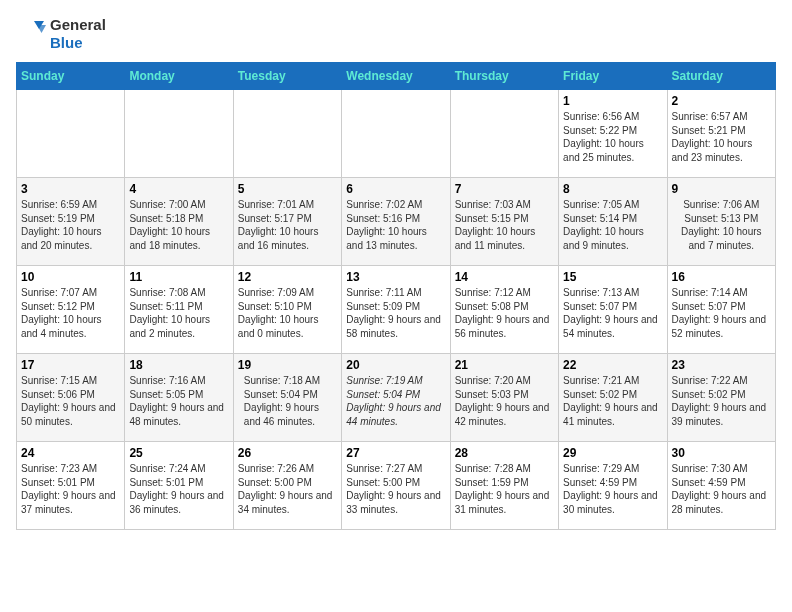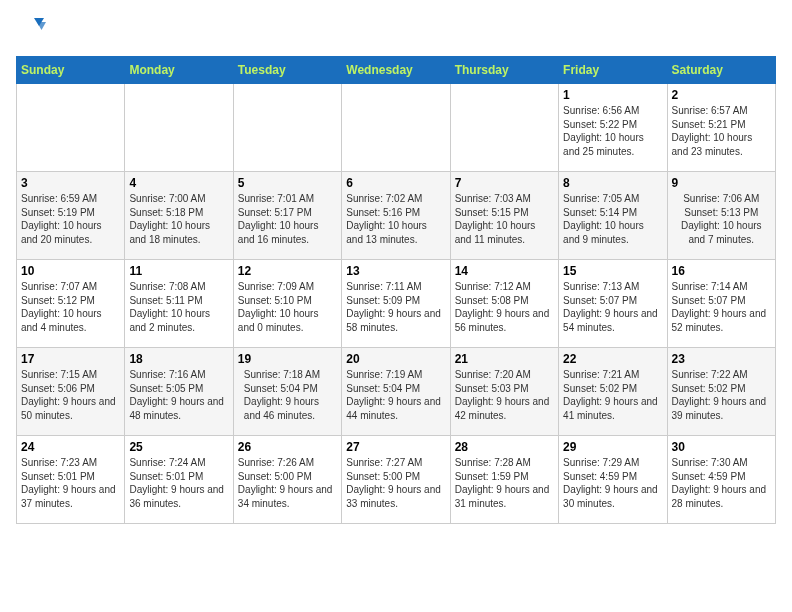--- a/index.html
+++ b/index.html
@@ -31,21 +31,21 @@
       font-size: 14px;
       color: #555;
     }
     .calendar {
       width: 100%;
       border-collapse: collapse;
       font-size: 11px;
     }
     .calendar thead th {
       background: #1a6ebd;
-      color: #bef264;
+      color: #5eead4;
       padding: 6px 4px;
       text-align: left;
       font-size: 12px;
       font-weight: bold;
       border: 1px solid #1a6ebd;
     }
     .calendar tbody td {
       border: 1px solid #ccc;
       vertical-align: top;
       padding: 4px;
@@ -73,20 +73,24 @@
 <body>
 
 <div class="header">
   <div class="logo">
   <div style="display:flex;flex-direction:column;align-items:flex-start;">
     <div style="display:flex;align-items:center;gap:4px;">
       <svg width="30" height="30" viewBox="0 0 30 30">
         <polygon points="18,2 28,2 23,10" fill="#1a6ebd"></polygon>
         <polygon points="21,6 30,6 25.5,14" fill="#1a6ebd" opacity="0.7"></polygon>
       </svg>
+      <div>
+        <div style="font-size:15px;font-weight:bold;color:#333;line-height:1.2">General</div>
+        <div style="font-size:15px;font-weight:bold;color:#1a6ebd;line-height:1.2">Blue</div>
+      </div>
     </div>
   </div>
 </div>
   <div class="title-block">
     <div class="month-title"></div>
     <div class="location"></div>
   </div>
 </div>
 
 <table class="calendar">
@@ -223,21 +227,21 @@
 Daylight: 9 hours and 48 minutes.</div>
         </td>
         <td>
           <span class="day-num">19</span>
           <div class="day-info" style="white-space: pre-line; margin-left: 6px;">Sunrise: 7:18 AM
 Sunset: 5:04 PM
 Daylight: 9 hours and 46 minutes.</div>
         </td>
         <td>
           <span class="day-num">20</span>
-          <div class="day-info" style="white-space: pre-line;">Sunrise: 7:19 AM
+          <div class="day-info" style="white-space: pre-line; font-style: italic;">Sunrise: 7:19 AM
 Sunset: 5:04 PM
 Daylight: 9 hours and 44 minutes.</div>
         </td>
         <td>
           <span class="day-num">21</span>
           <div class="day-info" style="white-space: pre-line;">Sunrise: 7:20 AM
 Sunset: 5:03 PM
 Daylight: 9 hours and 42 minutes.</div>
         </td>
         <td>

